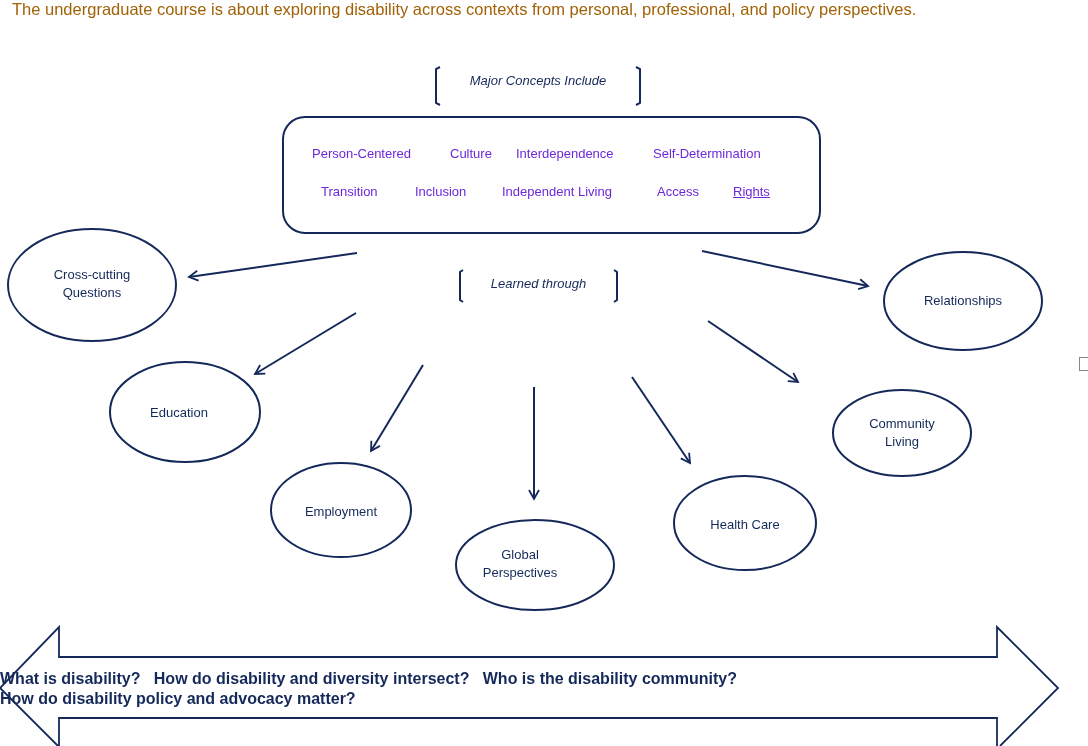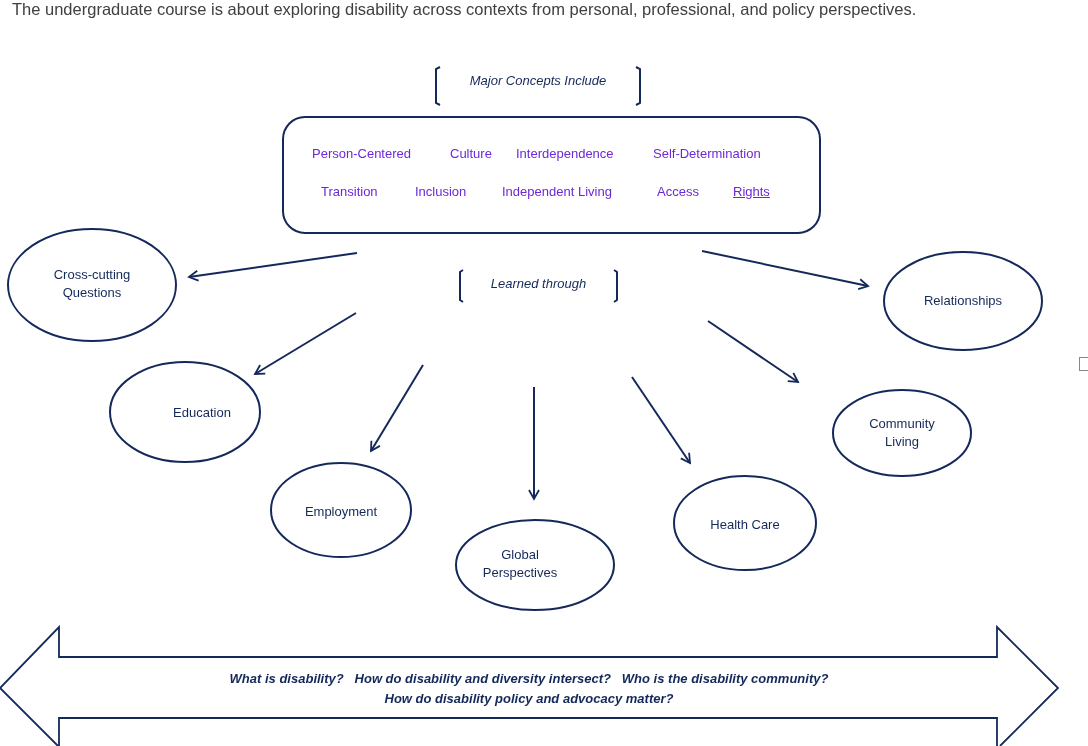--- a/index.html
+++ b/index.html
@@ -1,23 +1,23 @@
 <!DOCTYPE html>
 <html><head>
 <meta charset="utf-8">
 <style>
   html, body { margin:0; padding:0; background:#ffffff; }
   body { width:1088px; height:746px; position:relative; overflow:hidden;
          font-family:"Liberation Sans", sans-serif; color:#14295a; }
-  .intro { position:absolute; left:12px; top:0px; font-size:16.5px; color:#404040; white-space:nowrap; }
+  .intro { position:absolute; left:12px; top:0px; font-size:16.5px; color:#a16207; white-space:nowrap; }
   svg { position:absolute; left:0; top:0; }
   .lbl { position:absolute; text-align:center; font-size:13px; color:#14295a; line-height:18px; white-space:nowrap; }
   .ital { font-style:italic; }
   .crow { position:absolute; font-size:13px; color:#6d28d9; white-space:nowrap; }
-  .bottom-q { position:absolute; left:0; width:1058px; text-align:center; font-weight:bold; font-size:13px; color:#14295a; line-height:20px;font-style:italic; }
+  .bottom-q { position:absolute; left:0; width:1058px; text-align:left; font-weight:bold; font-size:16px; color:#14295a; line-height:20px; }
   .side-box { position:absolute; left:1079px; top:357px; width:9px; height:14px; border:1.5px solid #888; border-right:none; box-sizing:border-box; }
 </style>
 </head>
 <body>
 
 <div class="intro">The undergraduate course is about exploring disability across contexts from personal, professional, and policy perspectives.</div>
 
 <svg width="1088" height="746">
   <defs>
     <marker id="ah" markerWidth="12" markerHeight="12" refX="10" refY="6" orient="auto" markerUnits="userSpaceOnUse">
@@ -67,21 +67,21 @@
 <div class="crow" style="left:657px; top:184px;">Access</div>
 <div class="crow" style="left:733px; top:184px;text-decoration:underline;">Rights</div>
 
 <div class="lbl ital" style="left:463px; top:275px; width:151px;">Learned through</div>
 
 <div class="lbl" style="left:12px; top:266px; width:160px;">
   <div>Cross-cutting</div>
   <div>Questions</div>
 </div>
 <div class="lbl" style="left:884px; top:292px; width:158px;">Relationships</div>
-<div class="lbl" style="left:127px; top:404px; width:150px;">Education</div>
+<div class="lbl" style="left:104px; top:404px; width:150px;">Education</div>
 <div class="lbl" style="left:833px; top:415px; width:138px;">
   <div>Community</div>
   <div>Living</div>
 </div>
 <div class="lbl" style="left:271px; top:503px; width:140px;text-align:center;">Employment</div>
 <div class="lbl" style="left:456px; top:546px; width:128px;">
   <div>Global</div>
   <div>Perspectives</div>
 </div>
 <div class="lbl" style="left:674px; top:516px; width:142px;">Health Care</div>

